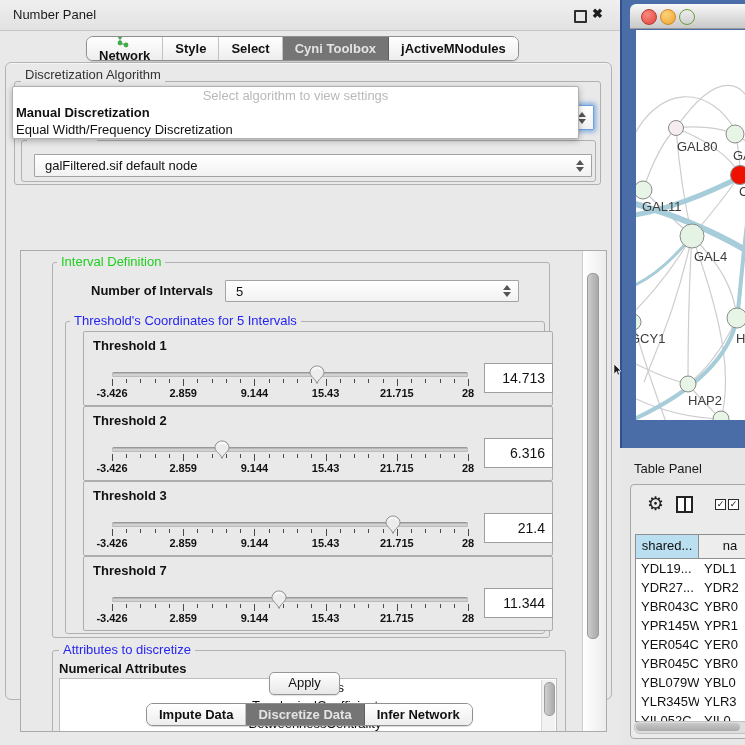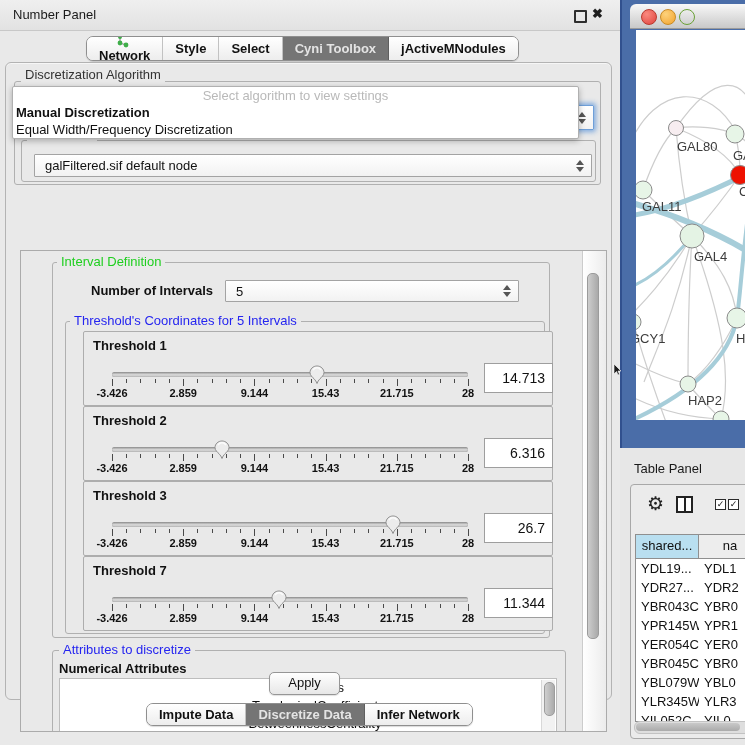--- a/index.html
+++ b/index.html
@@ -275,21 +275,21 @@
                 <div class="tlabel" style="left: 41.2px;">2.859</div>
                 <div class="tlabel" style="left: 112.4px;">9.144</div>
                 <div class="tlabel" style="left: 183.6px;">15.43</div>
                 <div class="tlabel" style="left: 254.8px;">21.715</div>
                 <div class="tlabel" style="left: 326px;">28</div>
                 <div class="sl-thumb" style="left: 273.234px;"><svg width="16" height="20">
                     <path d="M8 1 C11.9 1 15 4 15 7.6 C15 10.4 12.5 12.2 10.6 14.2 C9.6 15.3 8.6 16.6 8 18.5 C7.4 16.6 6.4 15.3 5.4 14.2 C3.5 12.2 1 10.4 1 7.6 C1 4 4.1 1 8 1 Z" fill="#ececec" stroke="#8f8f8f" stroke-width="1"></path>
                     <path d="M4 5 C5 3.4 6.4 2.6 8 2.6 C9.6 2.6 11 3.4 12 5" fill="none" stroke="#fbfbfb" stroke-width="1.6"></path>
                   </svg></div>
               </div>
-              <div class="thr-value">26.7</div>
+              <div class="thr-value">21.4</div>
             </div>
             <div class="thr-box" style="top: 234px;">
               <div class="thr-label">Threshold 7</div>
               <div class="sl-area">
                 <div class="sl-track"></div>
                 <div class="tick major" style="left: 0px;"></div>
                 <div class="tick" style="left: 14.24px;"></div>
                 <div class="tick" style="left: 28.48px;"></div>
                 <div class="tick" style="left: 42.72px;"></div>
                 <div class="tick" style="left: 56.96px;"></div>

